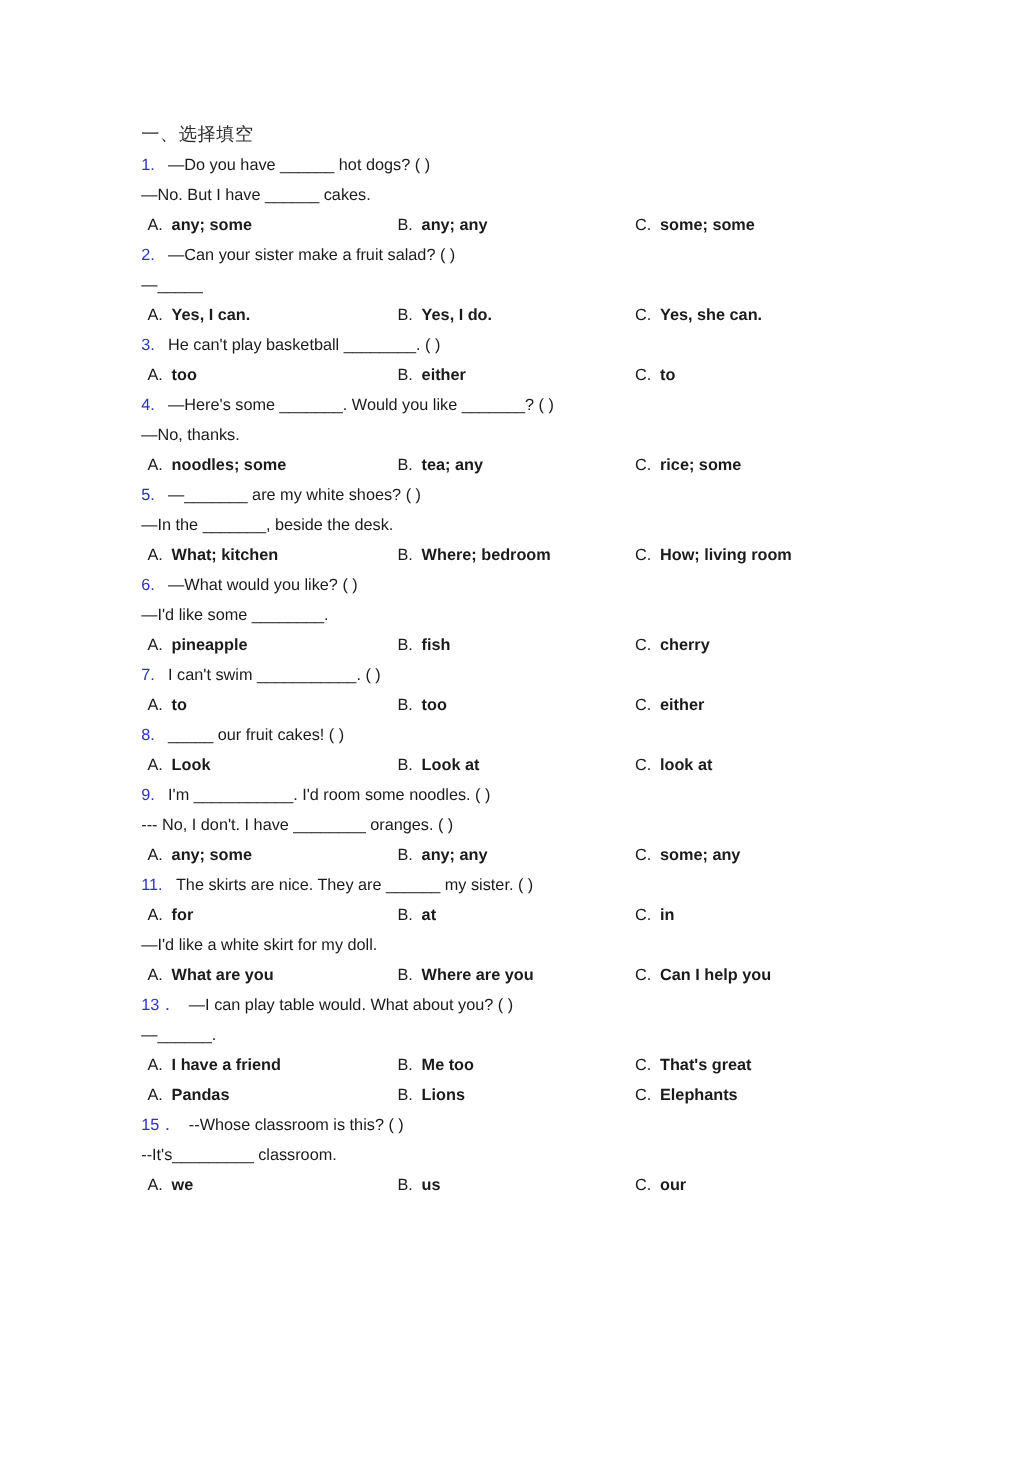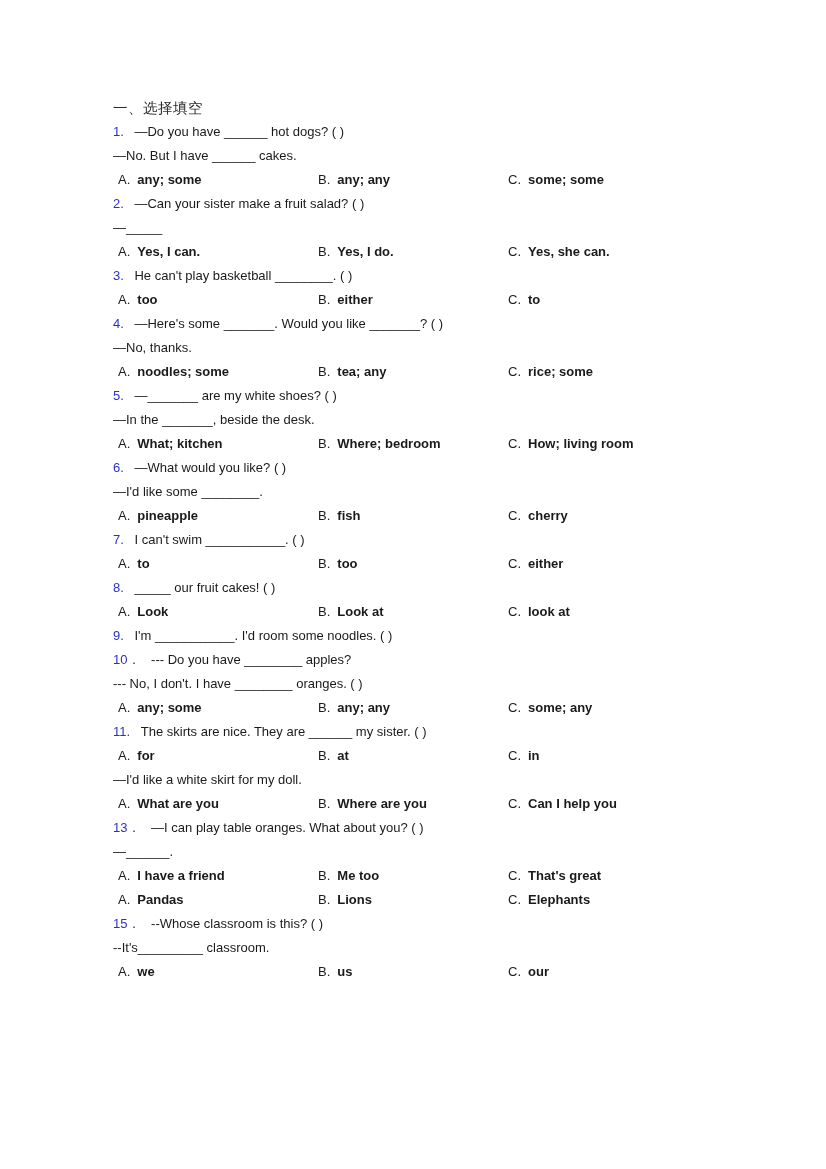--- a/index.html
+++ b/index.html
@@ -172,24 +172,20 @@
       <span class="opt a"><span class="opt-letter">A.</span><span class="opt-label">Look</span></span>
       <span class="opt b"><span class="opt-letter">B.</span><span class="opt-label">Look at</span></span>
       <span class="opt c"><span class="opt-letter">C.</span><span class="opt-label">look at</span></span>
     </div>
 
     <div class="qline">
       <span class="qnum" style="margin-right: 7px;">9.</span>
       <span class="qtext">I'm ___________. I'd room some noodles. (  )</span>
     </div>
 
-    <div class="qline">
-      <span class="qnum wide" style="margin-right: 7px;">10．</span>
-      <span class="qtext">--- Do you have ________ apples?</span>
-    </div>
     <div class="contline">--- No, I don't. I have ________ oranges. (  )</div>
     <div class="optrow">
       <span class="opt a"><span class="opt-letter">A.</span><span class="opt-label">any; some</span></span>
       <span class="opt b"><span class="opt-letter">B.</span><span class="opt-label">any; any</span></span>
       <span class="opt c"><span class="opt-letter">C.</span><span class="opt-label">some; any</span></span>
     </div>
 
     <div class="qline">
       <span class="qnum wide" style="margin-right: 7px; text-align: right;">11.</span>
       <span class="qtext">The skirts are nice. They are ______ my sister. (  )</span>
@@ -202,21 +198,21 @@
 
     <div class="contline">—I'd like a white skirt for my doll.</div>
     <div class="optrow">
       <span class="opt a"><span class="opt-letter">A.</span><span class="opt-label">What are you</span></span>
       <span class="opt b"><span class="opt-letter">B.</span><span class="opt-label">Where are you</span></span>
       <span class="opt c"><span class="opt-letter">C.</span><span class="opt-label">Can I help you</span></span>
     </div>
 
     <div class="qline">
       <span class="qnum wide" style="margin-right: 7px;">13．</span>
-      <span class="qtext">—I can play table oranges. What about you? (   )</span>
+      <span class="qtext">—I can play table would. What about you? (   )</span>
     </div>
     <div class="contline">—______.</div>
     <div class="optrow">
       <span class="opt a"><span class="opt-letter">A.</span><span class="opt-label">I have a friend</span></span>
       <span class="opt b"><span class="opt-letter">B.</span><span class="opt-label">Me too</span></span>
       <span class="opt c"><span class="opt-letter">C.</span><span class="opt-label">That's great</span></span>
     </div>
 
     <div class="optrow">
       <span class="opt a"><span class="opt-letter">A.</span><span class="opt-label">Pandas</span></span>

